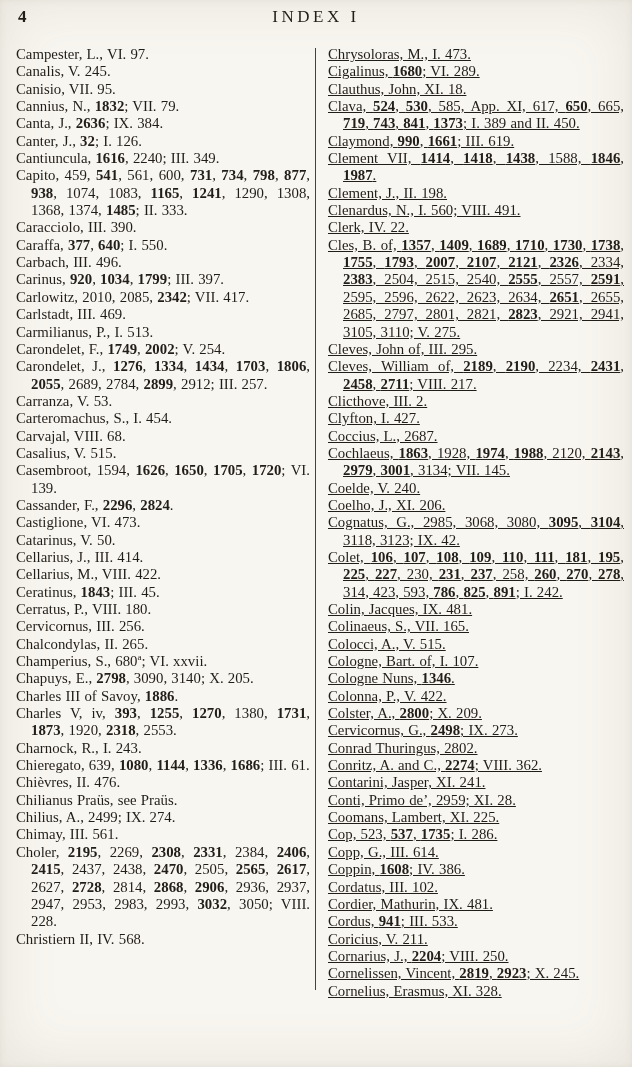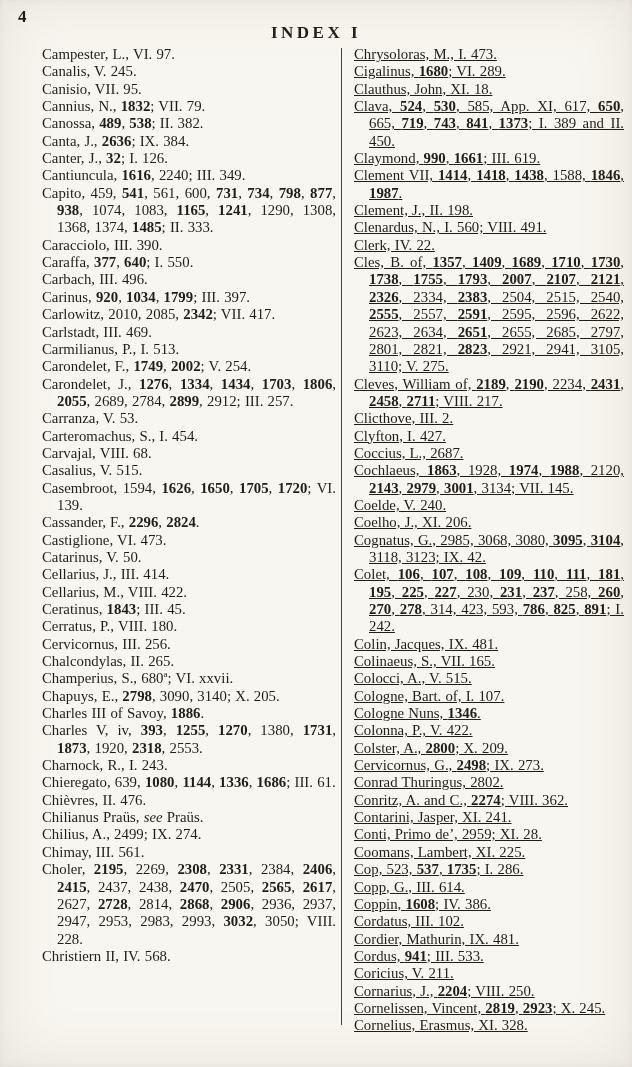--- a/index.html
+++ b/index.html
@@ -13,64 +13,63 @@
     overflow:hidden;
     color:#211d18;
     font-family:"Liberation Serif","DejaVu Serif",serif;
   }
   header{position:relative;text-align:center;padding-top:7px;height:26px;}
   .pagenum{
     position:absolute;left:18px;top:7px;
     font-size:17px;font-weight:700;
   }
   .title{
-    display:inline-block;margin:16px;
-    font-size:17px;font-weight:700;letter-spacing:3.5px;
+    display:inline-block;margin:0;
+    font-size:17px;font-weight:400;letter-spacing:3.5px;
   }
   .columns{
     display:flex;
     margin-top:13px;
     padding:0 8px 0 16px;
   }
   .col{
     font-size:14.8px;
     line-height:17.35px;
     word-spacing:0.5px;
   }
-  .col-left{width:294px;margin-left:26px;}
+  .col-left{width:294px;}
   .divider{
     width:1px;
     background:#46413a;
     margin:2px 0 10px 5px;
   }
   .col-right{flex:1;padding-left:12px;text-decoration:underline;}
   .entry{
     text-align:justify;
     padding-left:15px;
     text-indent:-15px;
   }
   .b{font-weight:700;}
-  .i{font-style:italic;}
+  .i{}
   .sup{font-size:62%;vertical-align:super;line-height:0;}
 </style>
 </head>
 <body>
 
 <div class="page">
   <header>
     <span class="pagenum">4</span>
     <h1 class="title">INDEX I</h1>
   </header>
   <main class="columns">
     <section class="col col-left" id="col-left">
         <div class="entry"><span>Campester, L., VI. 97.</span></div>
         <div class="entry"><span>Canalis, V. 245.</span></div>
         <div class="entry"><span>Canisio, VII. 95.</span></div>
         <div class="entry"><span>Cannius, N., </span><span class="b">1832</span><span>; VII. 79.</span></div>
-        <div class="entry"><span>Canossa, </span><span class="b">489</span><span>, </span><span class="b">538</span><span>; II. 382.</span></div>
         <div class="entry"><span>Canta, J., </span><span class="b">2636</span><span>; IX. 384.</span></div>
         <div class="entry"><span>Canter, J., </span><span class="b">32</span><span>; I. 126.</span></div>
         <div class="entry"><span>Cantiuncula, </span><span class="b">1616</span><span>, 2240; III. 349.</span></div>
         <div class="entry"><span>Capito, 459, </span><span class="b">541</span><span>, 561, 600, </span><span class="b">731</span><span>, </span><span class="b">734</span><span>, </span><span class="b">798</span><span>, </span><span class="b">877</span><span>, </span><span class="b">938</span><span>, 1074, 1083, </span><span class="b">1165</span><span>, </span><span class="b">1241</span><span>, 1290, 1308, 1368, 1374, </span><span class="b">1485</span><span>; II. 333.</span></div>
         <div class="entry"><span>Caracciolo, III. 390.</span></div>
         <div class="entry"><span>Caraffa, </span><span class="b">377</span><span>, </span><span class="b">640</span><span>; I. 550.</span></div>
         <div class="entry"><span>Carbach, III. 496.</span></div>
         <div class="entry"><span>Carinus, </span><span class="b">920</span><span>, </span><span class="b">1034</span><span>, </span><span class="b">1799</span><span>; III. 397.</span></div>
         <div class="entry"><span>Carlowitz, 2010, 2085, </span><span class="b">2342</span><span>; VII. 417.</span></div>
         <div class="entry"><span>Carlstadt, III. 469.</span></div>
@@ -109,20 +108,21 @@
         <div class="entry"><span>Chrysoloras, M., I. 473.</span></div>
         <div class="entry"><span>Cigalinus, </span><span class="b">1680</span><span>; VI. 289.</span></div>
         <div class="entry"><span>Clauthus, John, XI. 18.</span></div>
         <div class="entry"><span>Clava, </span><span class="b">524</span><span>, </span><span class="b">530</span><span>, 585, App. XI, 617, </span><span class="b">650</span><span>, 665, </span><span class="b">719</span><span>, </span><span class="b">743</span><span>, </span><span class="b">841</span><span>, </span><span class="b">1373</span><span>; I. 389 and II. 450.</span></div>
         <div class="entry"><span>Claymond, </span><span class="b">990</span><span>, </span><span class="b">1661</span><span>; III. 619.</span></div>
         <div class="entry"><span>Clement VII, </span><span class="b">1414</span><span>, </span><span class="b">1418</span><span>, </span><span class="b">1438</span><span>, 1588, </span><span class="b">1846</span><span>, </span><span class="b">1987</span><span>.</span></div>
         <div class="entry"><span>Clement, J., II. 198.</span></div>
         <div class="entry"><span>Clenardus, N., I. 560; VIII. 491.</span></div>
         <div class="entry"><span>Clerk, IV. 22.</span></div>
         <div class="entry"><span>Cles, B. of, </span><span class="b">1357</span><span>, </span><span class="b">1409</span><span>, </span><span class="b">1689</span><span>, </span><span class="b">1710</span><span>, </span><span class="b">1730</span><span>, </span><span class="b">1738</span><span>, </span><span class="b">1755</span><span>, </span><span class="b">1793</span><span>, </span><span class="b">2007</span><span>, </span><span class="b">2107</span><span>, </span><span class="b">2121</span><span>, </span><span class="b">2326</span><span>, 2334, </span><span class="b">2383</span><span>, 2504, 2515, 2540, </span><span class="b">2555</span><span>, 2557, </span><span class="b">2591</span><span>, 2595, 2596, 2622, 2623, 2634, </span><span class="b">2651</span><span>, 2655, 2685, 2797, 2801, 2821, </span><span class="b">2823</span><span>, 2921, 2941, 3105, 3110; V. 275.</span></div>
+        <div class="entry"><span>Cleves, John of, III. 295.</span></div>
         <div class="entry"><span>Cleves, William of, </span><span class="b">2189</span><span>, </span><span class="b">2190</span><span>, 2234, </span><span class="b">2431</span><span>, </span><span class="b">2458</span><span>, </span><span class="b">2711</span><span>; VIII. 217.</span></div>
         <div class="entry"><span>Clicthove, III. 2.</span></div>
         <div class="entry"><span>Clyfton, I. 427.</span></div>
         <div class="entry"><span>Coccius, L., 2687.</span></div>
         <div class="entry"><span>Cochlaeus, </span><span class="b">1863</span><span>, 1928, </span><span class="b">1974</span><span>, </span><span class="b">1988</span><span>, 2120, </span><span class="b">2143</span><span>, </span><span class="b">2979</span><span>, </span><span class="b">3001</span><span>, 3134; VII. 145.</span></div>
         <div class="entry"><span>Coelde, V. 240.</span></div>
         <div class="entry"><span>Coelho, J., XI. 206.</span></div>
         <div class="entry"><span>Cognatus, G., 2985, 3068, 3080, </span><span class="b">3095</span><span>, </span><span class="b">3104</span><span>, 3118, 3123; IX. 42.</span></div>
         <div class="entry"><span>Colet, </span><span class="b">106</span><span>, </span><span class="b">107</span><span>, </span><span class="b">108</span><span>, </span><span class="b">109</span><span>, </span><span class="b">110</span><span>, </span><span class="b">111</span><span>, </span><span class="b">181</span><span>, </span><span class="b">195</span><span>, </span><span class="b">225</span><span>, </span><span class="b">227</span><span>, 230, </span><span class="b">231</span><span>, </span><span class="b">237</span><span>, 258, </span><span class="b">260</span><span>, </span><span class="b">270</span><span>, </span><span class="b">278</span><span>, 314, 423, 593, </span><span class="b">786</span><span>, </span><span class="b">825</span><span>, </span><span class="b">891</span><span>; I. 242.</span></div>
         <div class="entry"><span>Colin, Jacques, IX. 481.</span></div>

